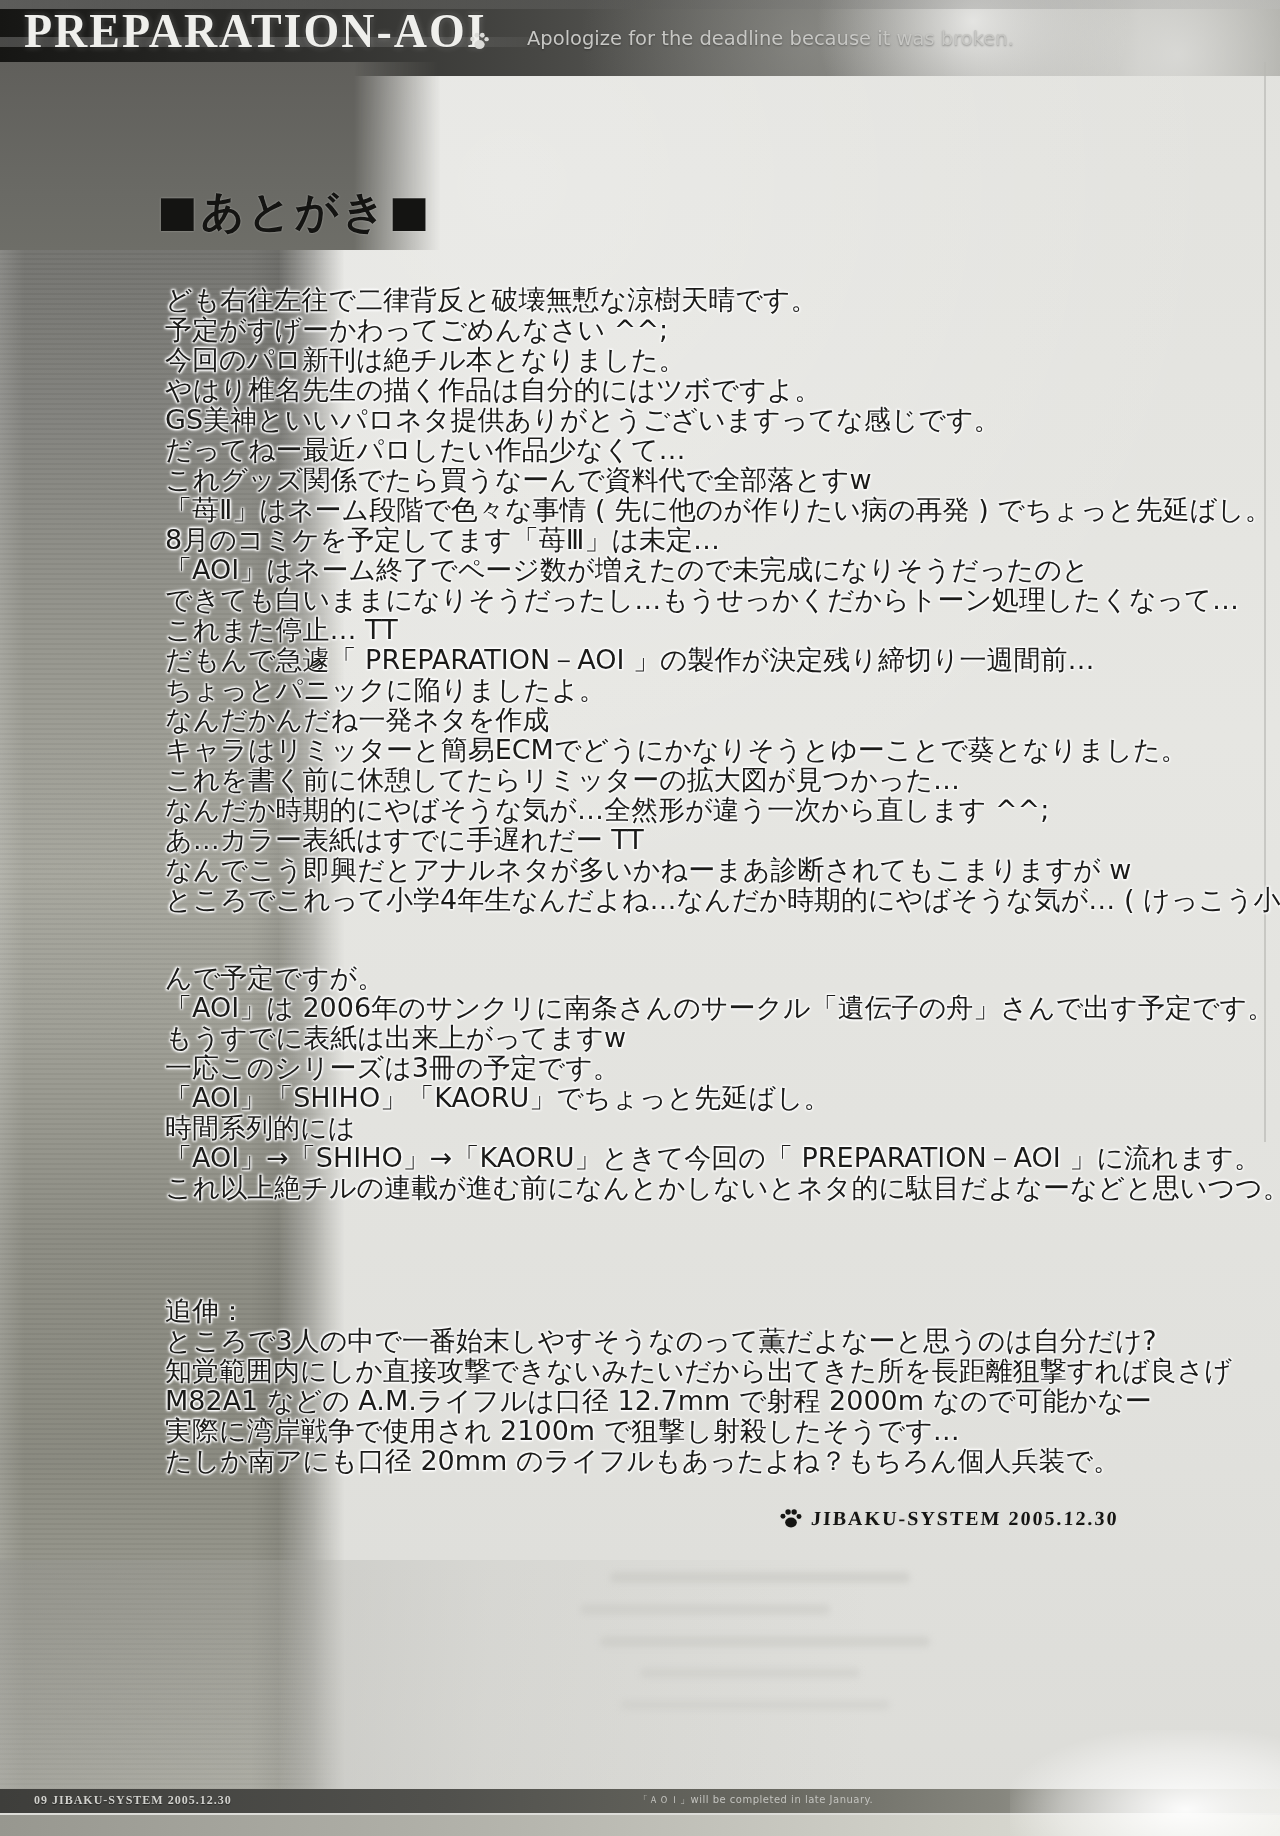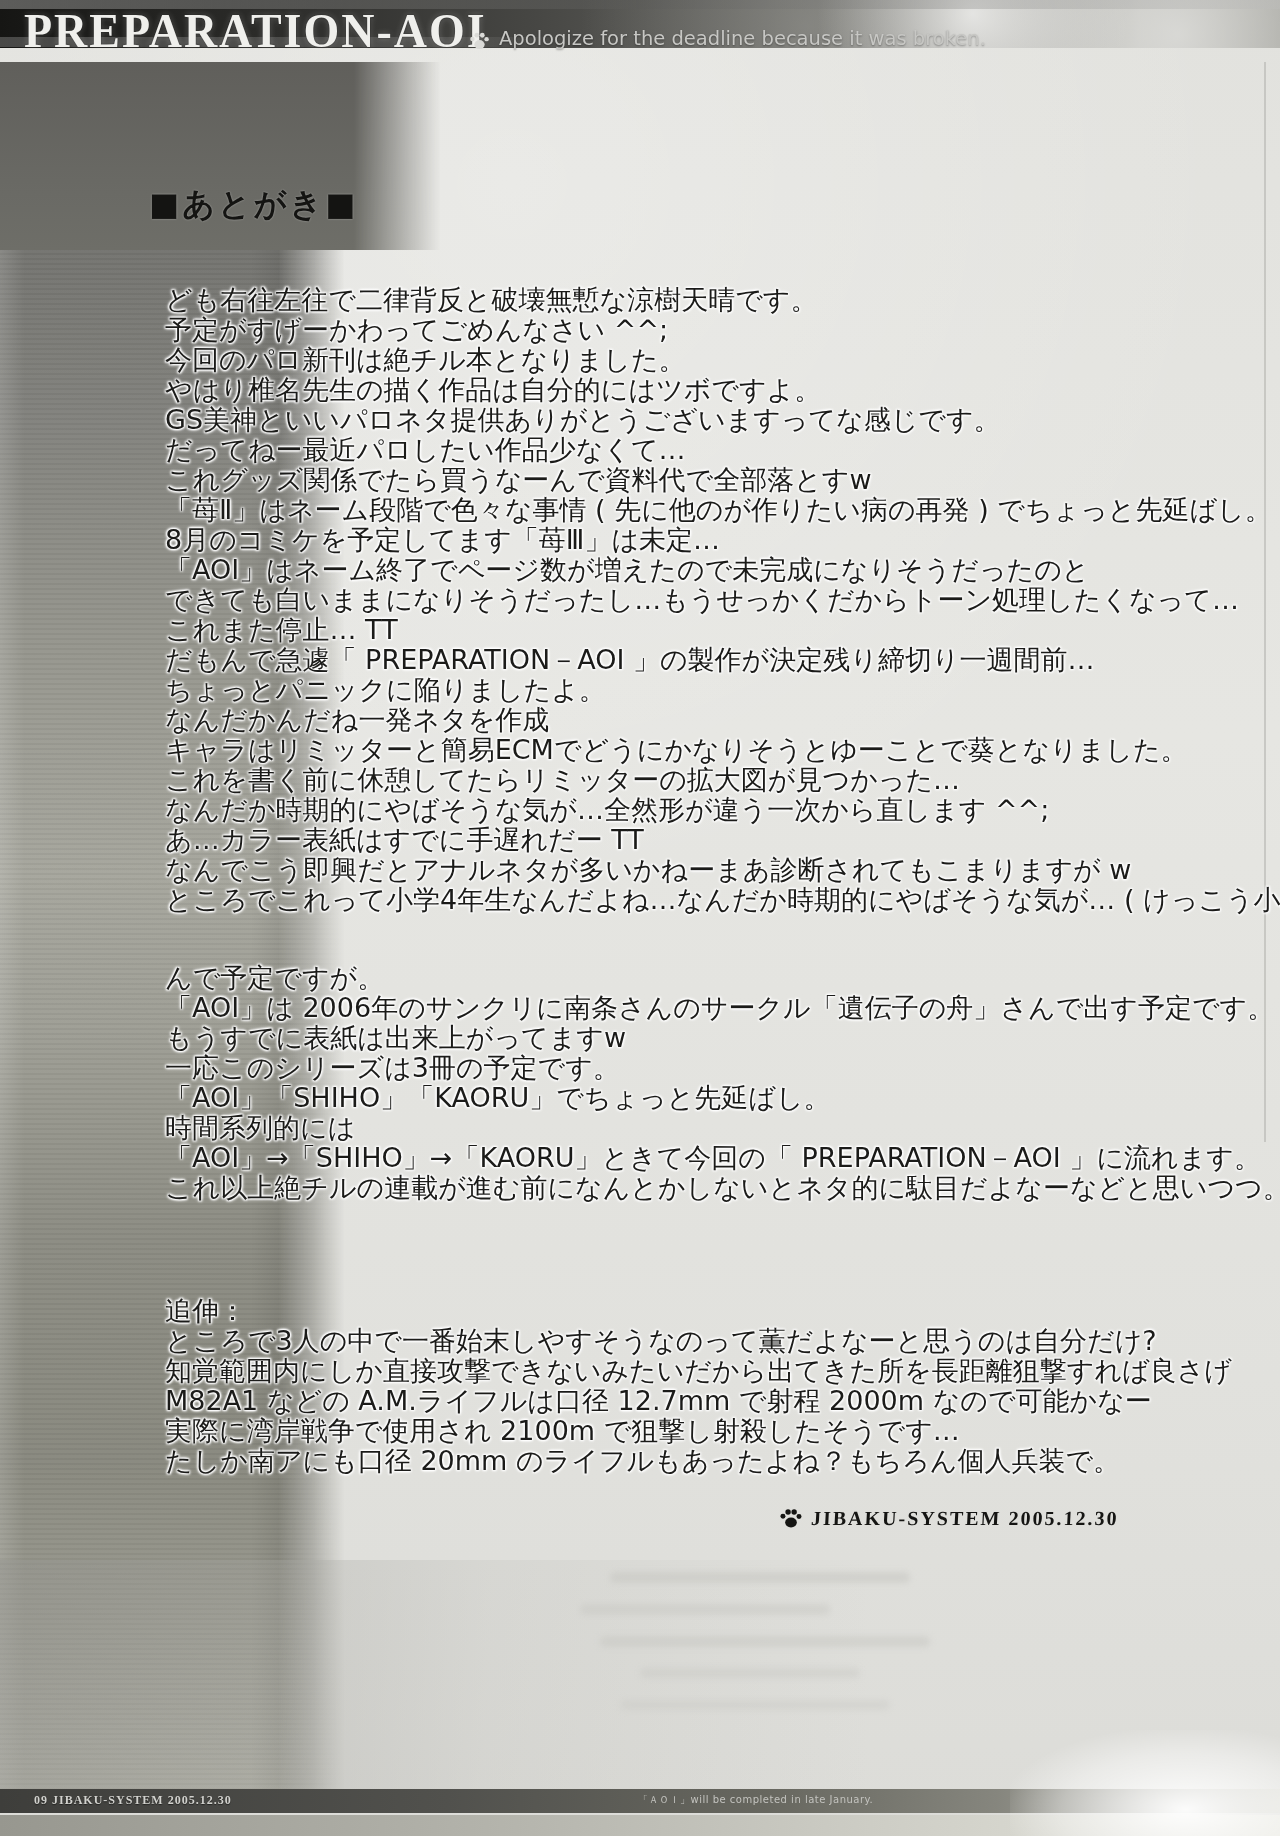--- a/index.html
+++ b/index.html
@@ -5,40 +5,40 @@
   html,body{margin:0;padding:0;background:#9a9a96;}
   .page{
     position:relative;width:1280px;height:1836px;overflow:hidden;
     background:
       radial-gradient(circle at 40% 10%, rgba(255,255,255,.25), transparent 40%),
       linear-gradient(180deg,#e2e2de 0%,#e6e6e2 40%,#e1e1dd 75%,#dcdcd8 100%);
     font-family:"DejaVu Sans","Liberation Sans",sans-serif;
   }
   
   .header{
-    position:absolute;left:0;top:0;width:1280px;height:48px;
+    position:absolute;left:0;top:0;width:1280px;height:76px;
     background:
       radial-gradient(circle at 76% 28%, rgba(242,242,240,.85), transparent 16%),
       radial-gradient(circle at 92% 72%, rgba(235,235,233,.7), transparent 20%),
       radial-gradient(circle at 63% 55%, rgba(165,165,160,.45), transparent 28%),
       linear-gradient(90deg,#161614 0%,#2d2d2b 22%,#474744 42%,#646460 60%,#8a8a85 76%,#b2b2ac 89%,#96968f 100%);
   }
   .header::before{content:"";position:absolute;left:0;top:0;width:100%;height:9px;
     background:linear-gradient(90deg,rgba(150,150,148,.55),rgba(90,90,88,.35) 50%,rgba(190,190,188,.4));}
   .header::after{content:"";position:absolute;left:0;top:37px;width:575px;height:10px;
     background:linear-gradient(90deg,rgba(255,255,255,.22),rgba(255,255,255,.1) 80%,transparent);}
   .stencil{font-family:"Liberation Serif","DejaVu Serif",serif;font-weight:900;}
   .header-title{
     position:absolute;left:24px;top:4px;font-size:46px;letter-spacing:2px;
     color:#efefec;text-shadow:0 0 2px rgba(0,0,0,.6),0 0 6px rgba(255,255,255,.25);
     transform:scaleY(1.04);z-index:2;
   }
   .header-paw{position:absolute;left:468px;top:29px;width:23px;height:23px;color:#dadad7;z-index:2;}
   .header-subtitle{
-    position:absolute;left:499px;top:27px;font-size:19.5px;color:#c7c7c4;z-index:2;
+    position:absolute;left:527px;top:27px;font-size:19.5px;color:#c7c7c4;z-index:2;
     text-shadow:0 1px 2px rgba(0,0,0,.35);
   }
   
   .band{
     position:absolute;left:0;top:62px;width:348px;height:1728px;
     background:
       linear-gradient(90deg,rgba(255,255,255,.14) 0%,rgba(255,255,255,0) 7%,rgba(0,0,0,0) 72%,rgba(0,0,0,.16) 90%,rgba(0,0,0,.05) 100%),
       repeating-linear-gradient(0deg,rgba(0,0,0,.035) 0 2px,rgba(255,255,255,.02) 2px 5px),
       linear-gradient(180deg,#6b6b67 0%,#747470 11%,#83837e 21%,#96968e 34%,#a6a69d 47%,#9e9e95 56%,#8c8c83 68%,#89897f 81%,#9a9a90 90%,#b1b1a7 100%);
     -webkit-mask-image:linear-gradient(90deg,#000 80%,transparent 99%);
@@ -46,21 +46,21 @@
   }
   .band-top{
     position:absolute;left:0;top:62px;width:454px;height:188px;
     background:linear-gradient(180deg,#605f5b 0%,#6a6a65 70%,#6e6e68 100%);
     -webkit-mask-image:linear-gradient(90deg,#000 78%,transparent 97%);
             mask-image:linear-gradient(90deg,#000 78%,transparent 97%);
   }
   .right-line{position:absolute;left:1264px;top:62px;width:2px;height:1080px;background:#b9b9b4;opacity:.65;}
   
   .heading{
-    position:absolute;left:149px;top:183px;font-size:32px;font-weight:bold;color:#141412;
+    position:absolute;left:157px;top:183px;font-size:43px;font-weight:bold;color:#141412;
     letter-spacing:3px;text-shadow:0 0 2px rgba(255,255,255,.45);z-index:3;
   }
   .para{position:absolute;left:165px;z-index:3;font-size:27px;color:#1b1b19;}
   .para .line{
     height:30px;line-height:30px;white-space:pre;
     text-shadow:-1px -1px 2px #fff,1px -1px 2px #fff,-1px 1px 2px #fff,1px 1px 2px #fff,0 0 4px #fff;
   }
   .para1{top:285px;} .para2{top:963px;} .para3{top:1296px;}
   
   .signature{position:absolute;left:778px;top:1505px;display:flex;align-items:center;gap:7px;z-index:3;}

